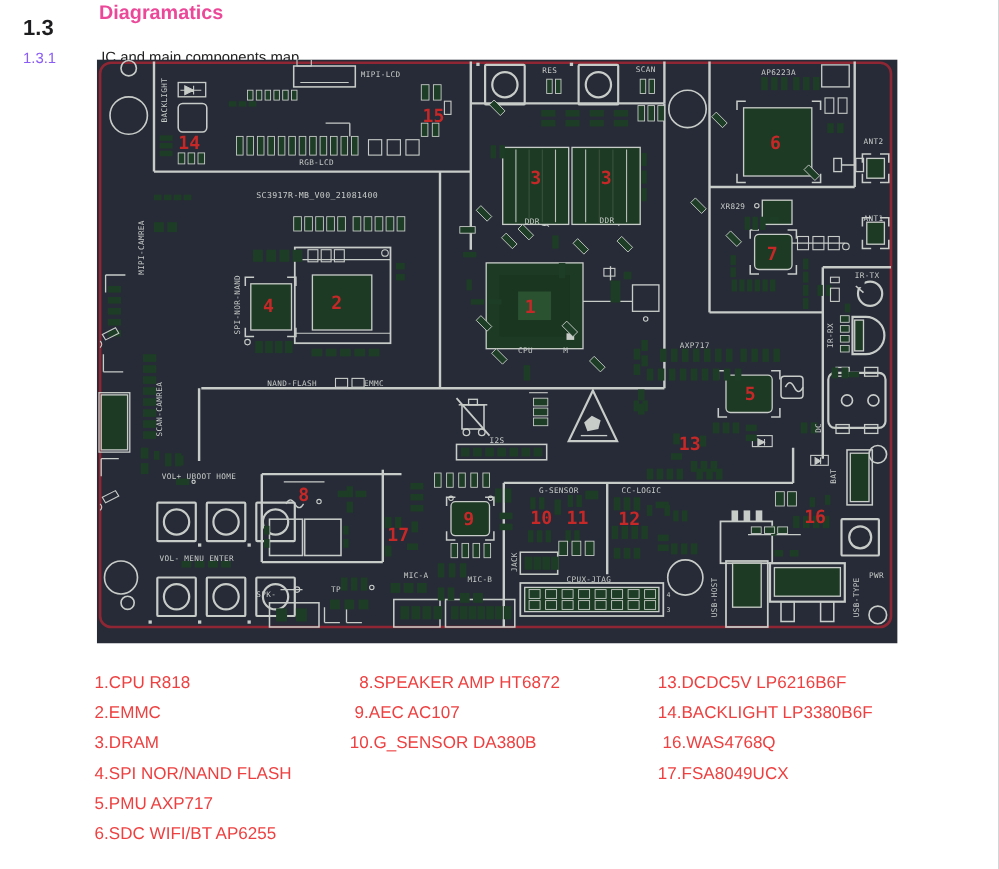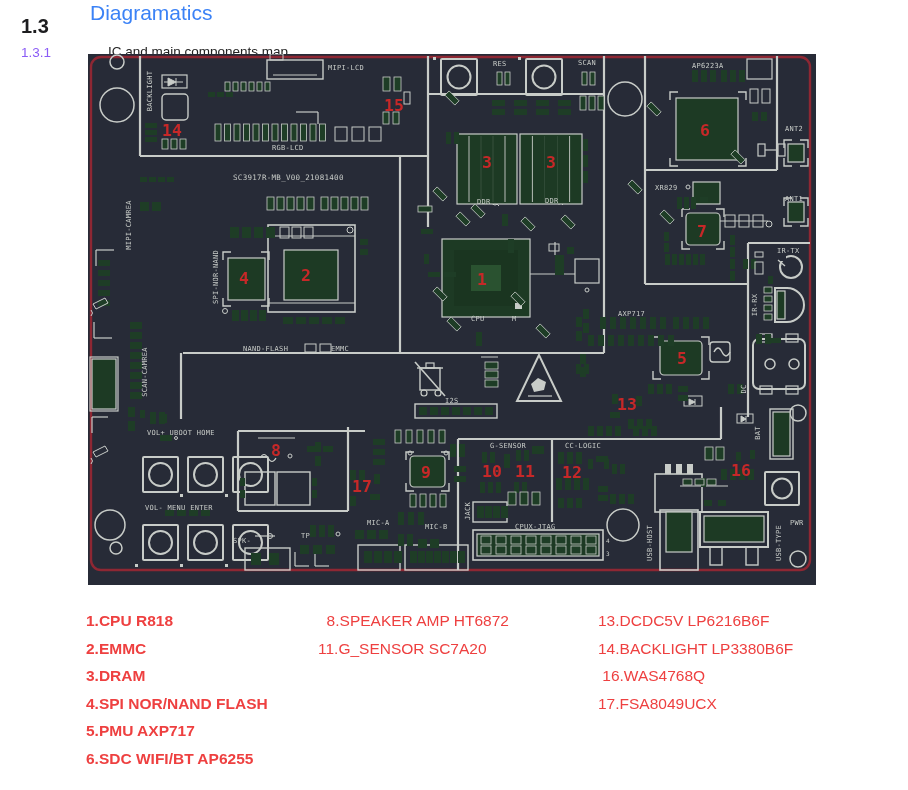--- a/index.html
+++ b/index.html
@@ -1,21 +1,21 @@
 <!DOCTYPE html>
 <html><head>
 <meta charset="utf-8">
 <style>
   html,body{margin:0;padding:0;}
   body{width:908px;height:790px;background:#ffffff;position:relative;overflow:hidden;
        font-family:"Liberation Sans", sans-serif;}
   .hdr-num{position:absolute;left:21px;top:2px;font-size:20px;font-weight:bold;color:#1d1d1f;margin-top:13px;}
-  .hdr-title{position:absolute;left:90px;top:1px;font-size:21px;font-weight:normal;color:#3b82f6;}
+  .hdr-title{position:absolute;left:90px;top:1px;font-size:18px;font-weight:bold;color:#ec4899;}
   .sub-num{position:absolute;left:21px;top:45px;font-size:13.5px;color:#8b5cf6;}
-  .sub-title{position:absolute;left:92px;top:44px;font-size:13.5px;color:#222;margin-left:16px;}
+  .sub-title{position:absolute;left:92px;top:44px;font-size:13.5px;color:#222;}
   #board-wrap{position:absolute;left:88px;top:54px;width:808px;height:531px;}
   svg text.silk{fill:#c8ccc8;font-family:"DejaVu Sans Mono", monospace;}
   svg text.marker{fill:#c62828;font-family:"DejaVu Sans Mono", monospace;font-weight:bold;}
   .pg{fill:#1e3d26;}
   .pgo{fill:#1e3d26;stroke:#c8ccc8;stroke-width:0.8;}
   .po{fill:none;stroke:#c8ccc8;stroke-width:1;}
   .pw{fill:#c8ccc8;}
   .legend-col{position:absolute;top:607px;}
   .legend-item{font-size:15.5px;line-height:27.6px;color:#ee4040;white-space:pre;
                font-family:"Liberation Sans", sans-serif;}
@@ -659,31 +659,32 @@
           <text x="539" y="350" class="marker" font-size="16.5" text-anchor="middle" dominant-baseline="central">13</text>
           <text x="84" y="76" class="marker" font-size="16.5" text-anchor="middle" dominant-baseline="central">14</text>
           <text x="306" y="51" class="marker" font-size="16.5" text-anchor="middle" dominant-baseline="central">15</text>
           <text x="653" y="416" class="marker" font-size="16.5" text-anchor="middle" dominant-baseline="central">16</text>
           <text x="274" y="432" class="marker" font-size="16.5" text-anchor="middle" dominant-baseline="central">17</text>
         </g>
     </svg>
   </div>
 
   <div id="legend">
-      <div class="legend-col" style="left: 86px; font-weight: bold;">
+      <div class="legend-col" style="left: 86px;">
         <div class="legend-item">1.CPU R818</div>
         <div class="legend-item">2.EMMC</div>
         <div class="legend-item">3.DRAM</div>
         <div class="legend-item">4.SPI NOR/NAND FLASH</div>
         <div class="legend-item">5.PMU AXP717</div>
         <div class="legend-item">6.SDC WIFI/BT AP6255</div>
       </div>
       <div class="legend-col" style="left: 318px;">
         <div class="legend-item">  8.SPEAKER AMP HT6872</div>
-        <div class="legend-item">11.G_SENSOR SC7A20</div>
+        <div class="legend-item"> 9.AEC AC107</div>
+        <div class="legend-item">10.G_SENSOR DA380B</div>
       </div>
       <div class="legend-col" style="left: 598px;">
         <div class="legend-item">13.DCDC5V LP6216B6F</div>
         <div class="legend-item">14.BACKLIGHT LP3380B6F</div>
         <div class="legend-item"> 16.WAS4768Q</div>
         <div class="legend-item">17.FSA8049UCX</div>
       </div>
     </div>
 </div>
 

